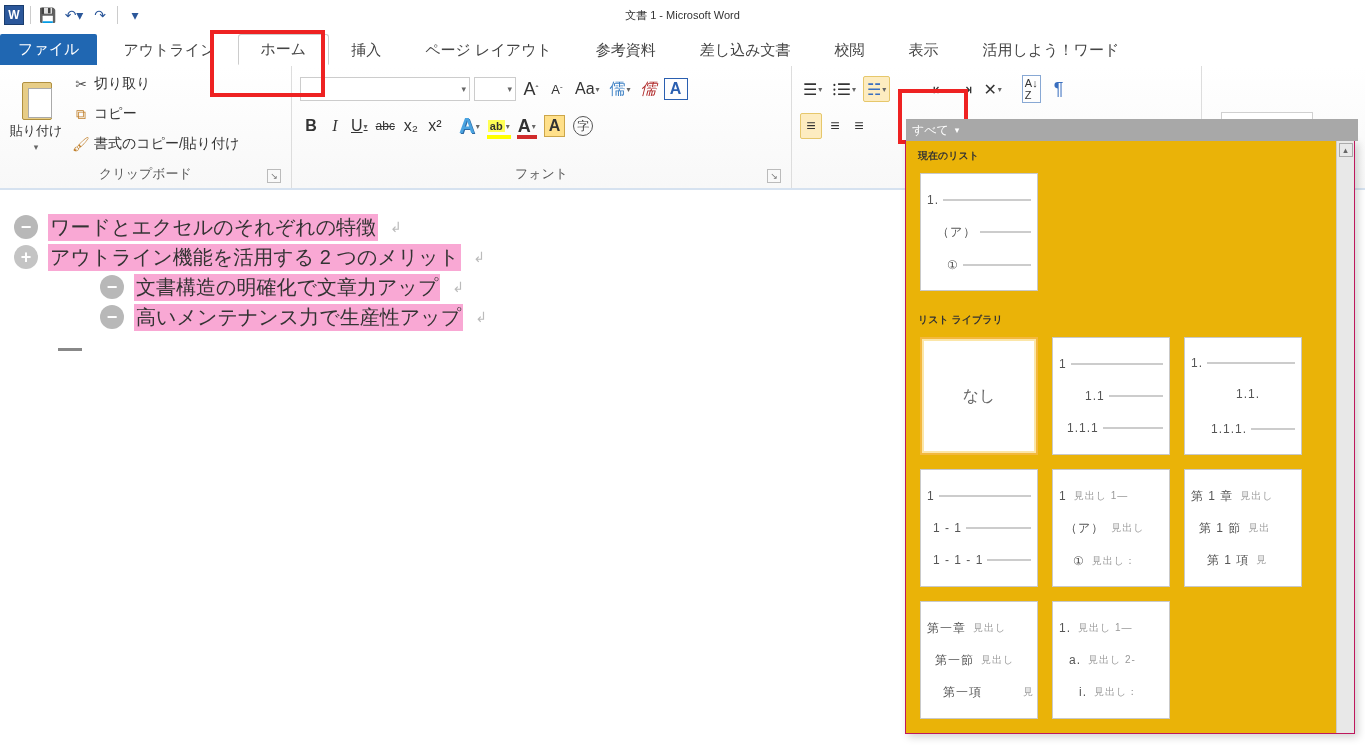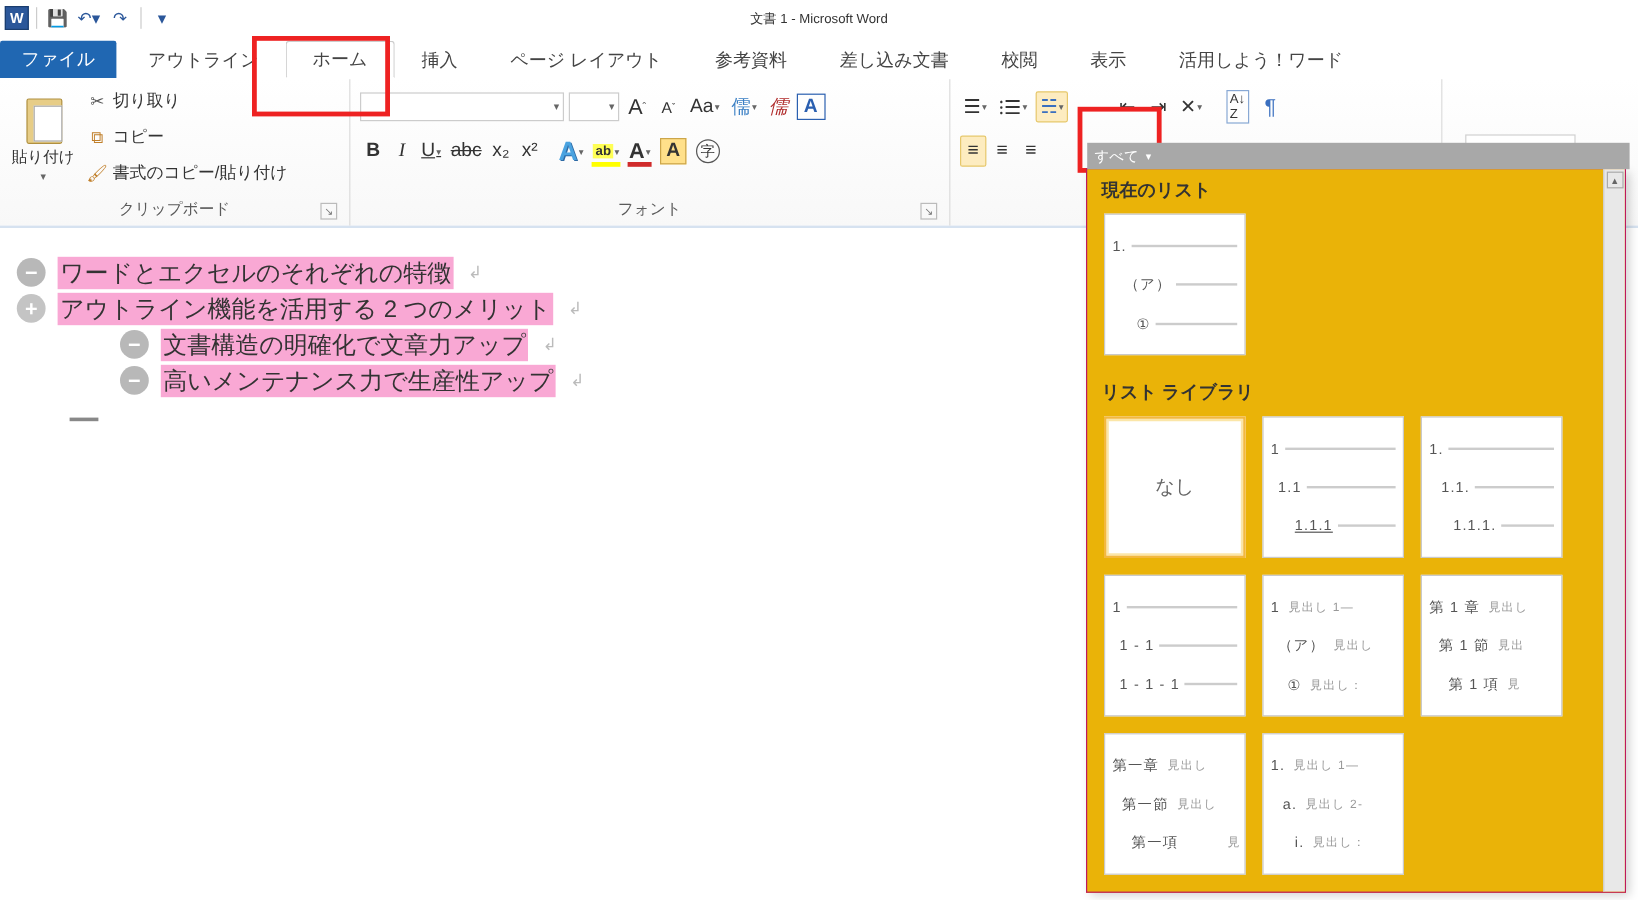--- a/index.html
+++ b/index.html
@@ -122,21 +122,21 @@
   }
   .gallery-header-bar{
     position:absolute;top:-22px;left:0;right:-4px;height:22px;
     background:#a8a8a8;color:#fff;font-size:12px;padding:3px 6px;
     display:flex;align-items:center;
   }
   .gallery-header-bar::after{content:"▾";margin-left:6px;font-size:9px;}
   .gallery-scrollbar{position:absolute;top:0;right:0;width:18px;bottom:0;background:#e8e8e8;border-left:1px solid #ccc;}
   .gallery-scroll-thumb{width:14px;height:14px;border:1px solid #aaa;margin:2px auto;
     display:flex;align-items:center;justify-content:center;font-size:9px;color:#666;}
-  .gallery-section{padding:8px 12px 4px;font-size:15px;color:#333;font-weight:bold;}
+  .gallery-section{padding:8px 12px 4px;font-size:10px;color:#333;font-weight:bold;}
   .gallery-grid{display:flex;flex-wrap:wrap;gap:14px;padding:6px 14px 14px;}
   .gallery-item{
     width:118px;height:118px;background:#fff;border:1px solid #c9c9c9;
     padding:10px 6px;font-size:12px;color:#555;cursor:pointer;
     display:flex;flex-direction:column;justify-content:space-around;
   }
   .gallery-item.selected{border:2px solid #f3b83e;box-shadow:0 0 0 2px #fbe6a8 inset;}
   .gallery-item .gline{display:flex;align-items:center;gap:4px;white-space:nowrap;}
   .gallery-item .bar{height:2px;background:#ccc;flex:1;min-width:10px;}
   .gallery-item .lab{font-size:12px;letter-spacing:1px;}
@@ -222,21 +222,21 @@
             </div>
           <div class="toolbtn">
               <span style="font-style:italic;color:#b02a2a;">儒</span>
             </div>
           <div class="toolbtn boxed" style="border-color:#2a5fb0;color:#2a5fb0;font-weight:bold;">A</div>
         </div>
         <div class="font-row2">
           <div class="toolbtn" style="font-weight:bold;">B</div>
           <div class="toolbtn" style="font-style:italic;font-family:serif;">I</div>
           <div class="toolbtn dd" style="text-decoration:underline;">U</div>
-          <div class="toolbtn" style="text-decoration:line-through;font-size:16px;">abc</div>
+          <div class="toolbtn" style="text-decoration:line-through;font-size:12px;">abc</div>
           <div class="toolbtn">x₂</div>
           <div class="toolbtn">x²</div>
           <span style="width:6px;"></span>
           <div class="toolbtn dd">
               <span style="color:#4aa3e0;text-shadow:1px 1px 0 #2d6aa5;font-size:22px;font-weight:bold;">A</span>
             </div>
           <div class="toolbtn dd" style="position:relative;">
               <span style="font-size:11px;font-weight:bold;background:#ffff55;padding:0 2px;">ab</span>
               <span class="color-bar" style="background:#ffff00"></span>
             </div>
@@ -347,36 +347,36 @@
 
   <div class="gallery-section">リスト ライブラリ</div>
   <div class="gallery-grid">
     <div class="gallery-item none selected">なし</div>
 
     <div class="gallery-item">
       <div class="gline">
           <span class="lab">1</span>
           <span class="bar"></span>
         </div>
-      <div class="gline" style="margin-left:6px;">
+      <div class="gline" style="margin-left:26px;">
           <span class="lab">1.1</span>
           <span class="bar"></span>
         </div>
-      <div class="gline" style="margin-left:20px;text-decoration:underline;">
+      <div class="gline" style="margin-left:8px;">
           <span class="lab">1.1.1</span>
           <span class="bar"></span>
         </div>
     </div>
 
     <div class="gallery-item">
       <div class="gline">
           <span class="lab">1.</span>
           <span class="bar"></span>
         </div>
-      <div class="gline" style="margin-left:10px;">
+      <div class="gline" style="margin-left:10px;flex-direction:column;">
           <span class="lab">1.1.</span>
           <span class="bar"></span>
         </div>
       <div class="gline" style="margin-left:20px;">
           <span class="lab">1.1.1.</span>
           <span class="bar"></span>
         </div>
     </div>
 
     <div class="gallery-item">

